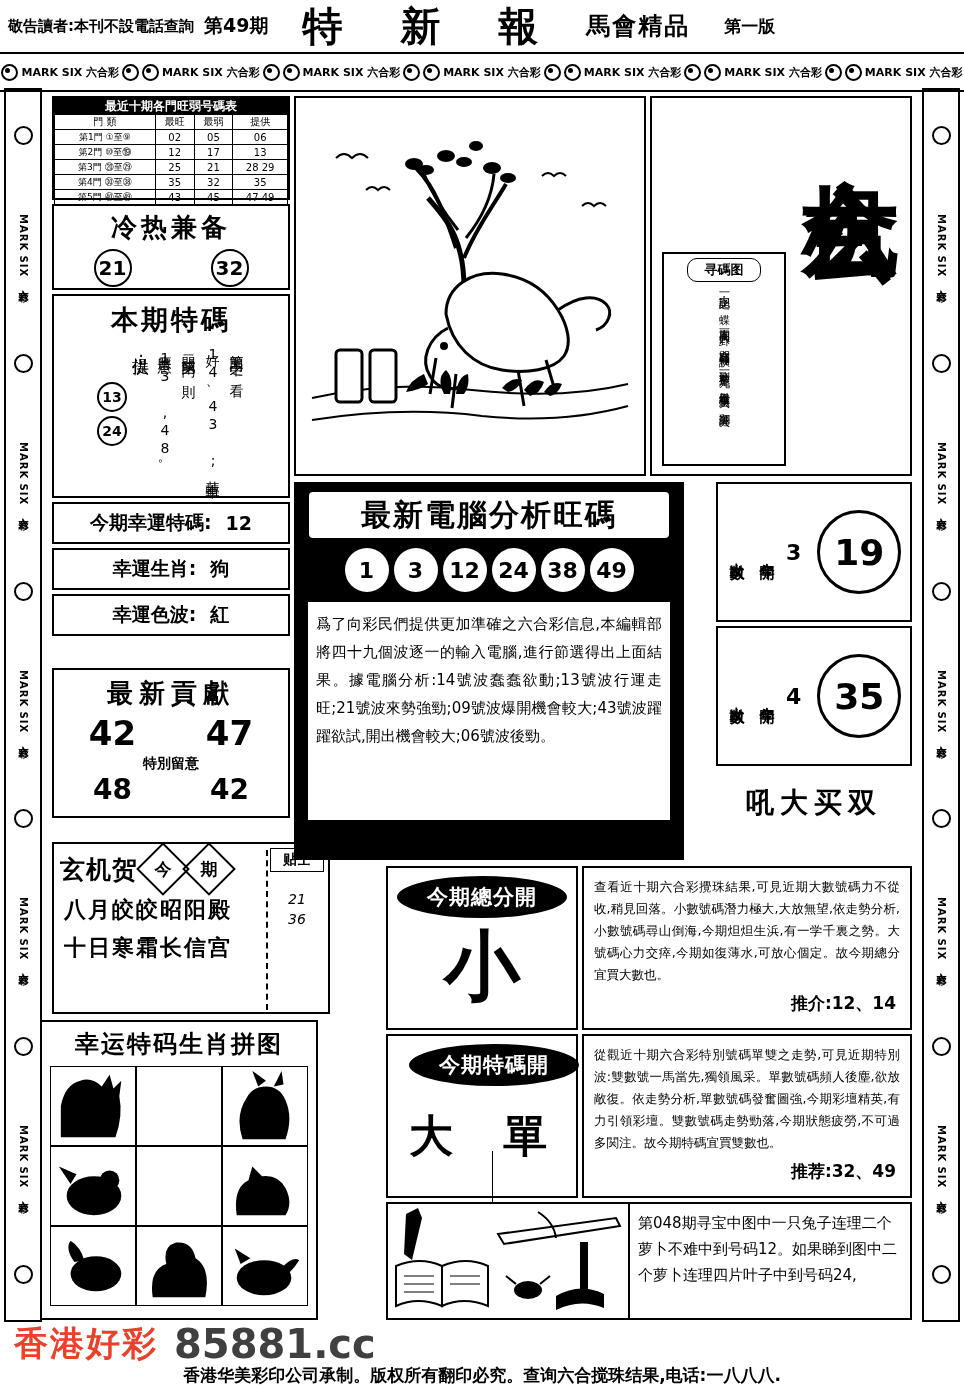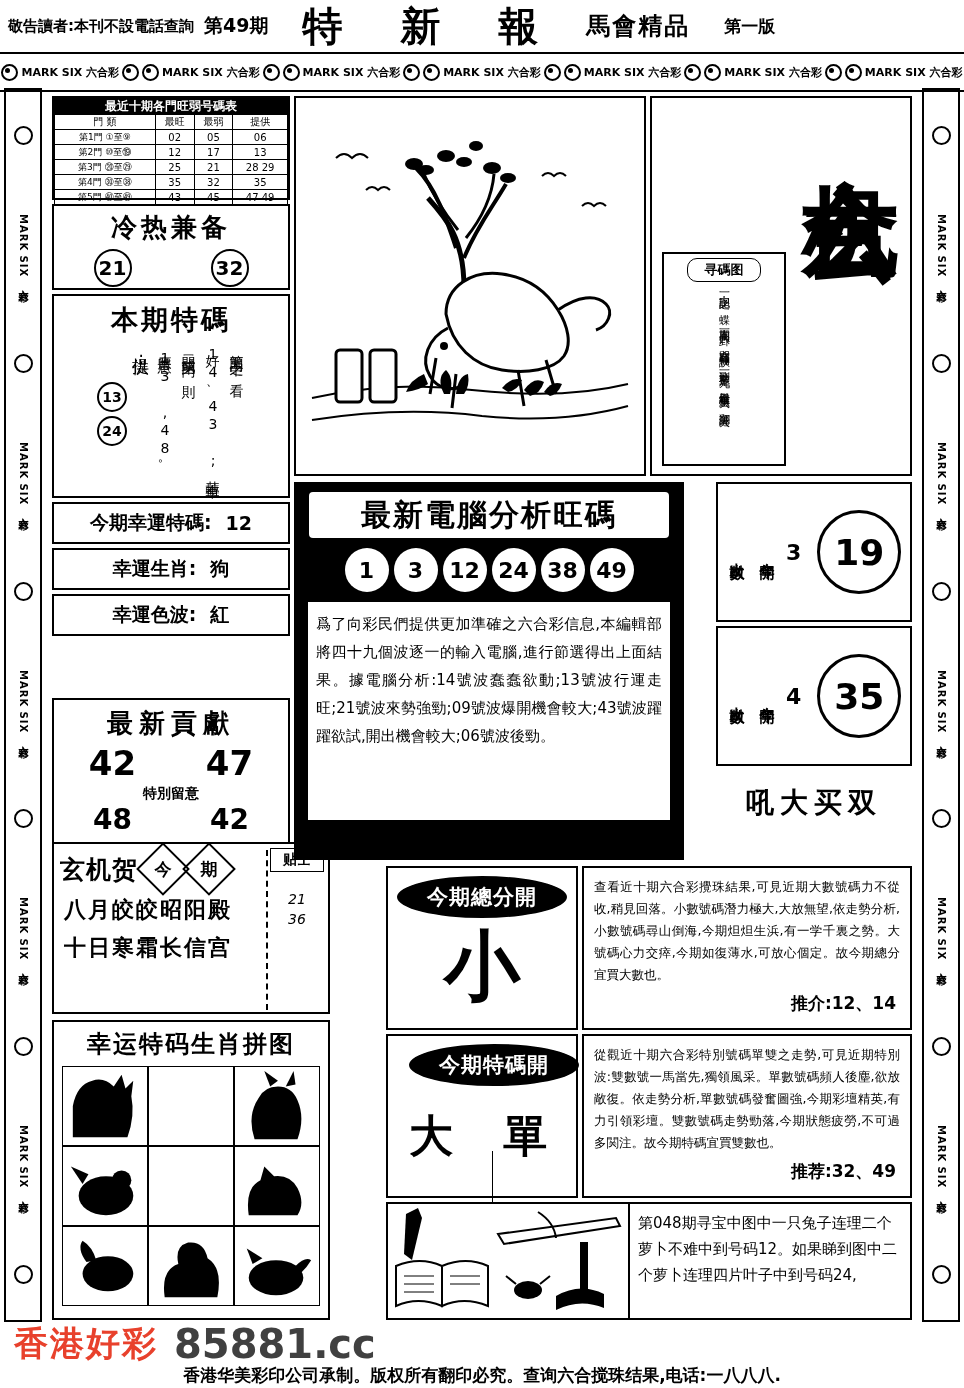--- a/index.html
+++ b/index.html
@@ -51,38 +51,38 @@
   .vcol.big{font-size:17px;}
   .tema-circles{display:flex;flex-direction:column;gap:4px;align-items:center;justify-content:center;margin-left:2px;}
   .circsm{width:26px;height:26px;border:2px solid #000;border-radius:50%;display:flex;align-items:center;justify-content:center;font-size:14px;font-weight:bold;}
 
   .luckyrow{position:absolute;left:52px;width:238px;height:42px;border:2px solid #000;box-sizing:border-box;display:flex;align-items:center;justify-content:center;gap:14px;font-size:19px;font-weight:bold;}
   #lucky1{top:502px;}
   #lucky2{top:548px;}
   #lucky3{top:594px;}
   #lucky4{top:640px;}
 
-  #box-gongxian{left:52px;top:698px;width:238px;height:150px;}
+  #box-gongxian{left:52px;top:668px;width:238px;height:150px;}
   .gx-title{font-size:26px;font-weight:bold;text-align:center;margin-top:6px;letter-spacing:6px;}
   .gx-nums{display:flex;justify-content:space-around;font-size:34px;font-weight:bold;margin-top:2px;}
   .gx-sub{text-align:center;font-size:14px;font-weight:bold;margin-top:2px;}
   .gx-nums2{display:flex;justify-content:space-around;font-size:28px;font-weight:bold;margin-top:0px;}
 
   #box-xuanji{left:52px;top:842px;width:278px;height:172px;}
   .xj-head{display:flex;align-items:center;margin:6px 4px 0 6px;gap:4px;}
   .xj-h1{font-size:25px;font-weight:bold;letter-spacing:1px;}
   .diamond{width:34px;height:34px;border:2px solid #000;transform:rotate(45deg);display:flex;align-items:center;justify-content:center;margin:0 2px;}
   .diamond span{transform:rotate(-45deg);font-size:17px;font-weight:bold;}
   .xj-poem{font-size:22px;font-weight:bold;line-height:32px;margin:6px 0 0 10px;letter-spacing:2px;}
   .xj-right{position:absolute;right:4px;top:4px;width:54px;text-align:center;}
   .xj-rbox{border:1px solid #000;font-size:14px;font-weight:bold;padding:2px 0;}
   .xj-rnum{font-size:14px;font-style:italic;margin-top:18px;line-height:18px;}
   .dashline{position:absolute;left:212px;top:6px;height:160px;border-left:2px dashed #000;}
 
-  #box-puzzle{left:52px;top:1020px;width:278px;height:300px;}
+  #box-puzzle{left:40px;top:1020px;width:278px;height:300px;}
   .pz-title{font-size:24px;font-weight:bold;text-align:center;margin-top:6px;letter-spacing:2px;}
   .pz-grid{margin:6px auto 0;width:258px;height:240px;display:grid;grid-template-columns:repeat(3,1fr);grid-template-rows:repeat(3,1fr);}
   .pz-cell{border:1px solid #000;position:relative;overflow:hidden;}
 
   
   #box-pic{left:294px;top:96px;width:352px;height:380px;}
   #box-analysis{left:294px;top:482px;width:390px;height:378px;background:#000;}
   .an-title{margin:8px auto 0;width:360px;height:46px;background:#fff;border-radius:4px;display:flex;align-items:center;justify-content:center;font-size:30px;font-weight:bold;letter-spacing:2px;font-family:Liberation Serif, serif;}
   .an-nums{display:flex;justify-content:center;gap:5px;margin-top:10px;}
   .an-num{width:44px;height:44px;border-radius:50%;background:#fff;color:#000;display:flex;align-items:center;justify-content:center;font-size:22px;font-weight:bold;}

